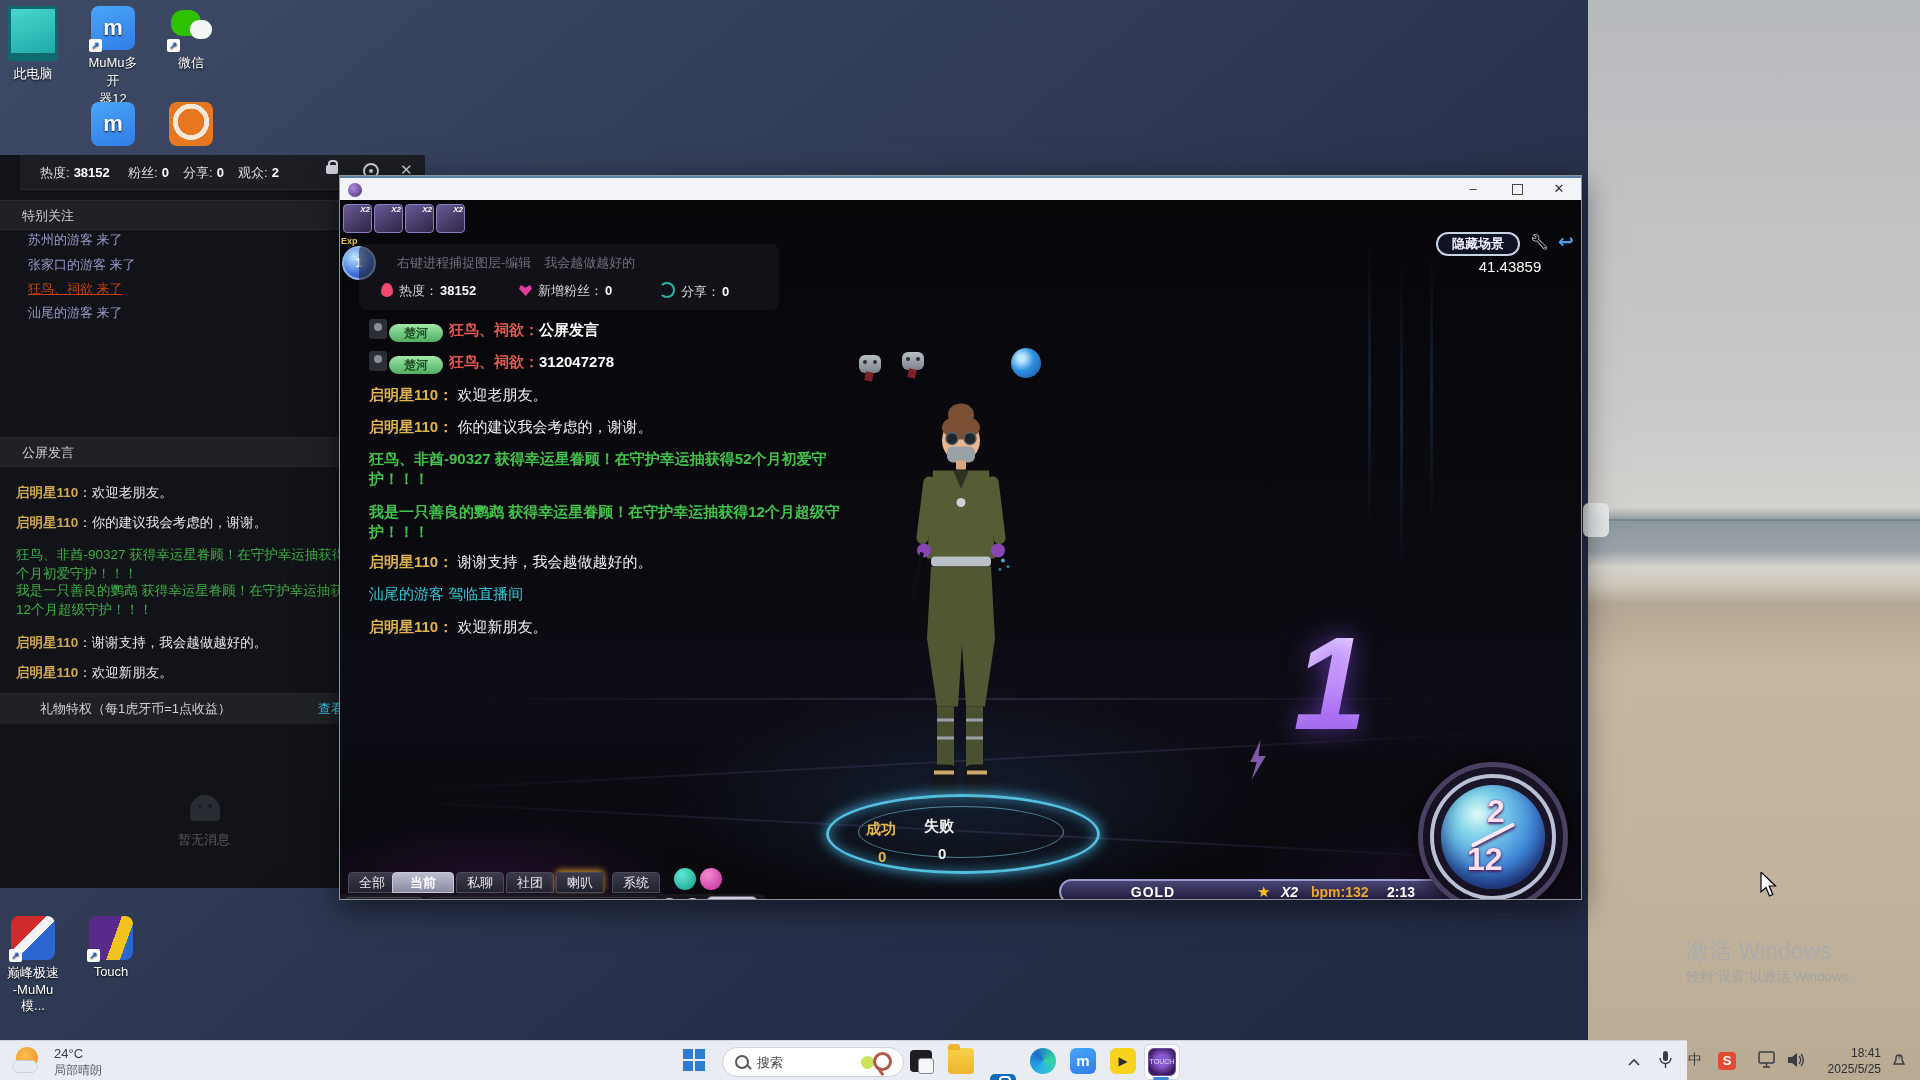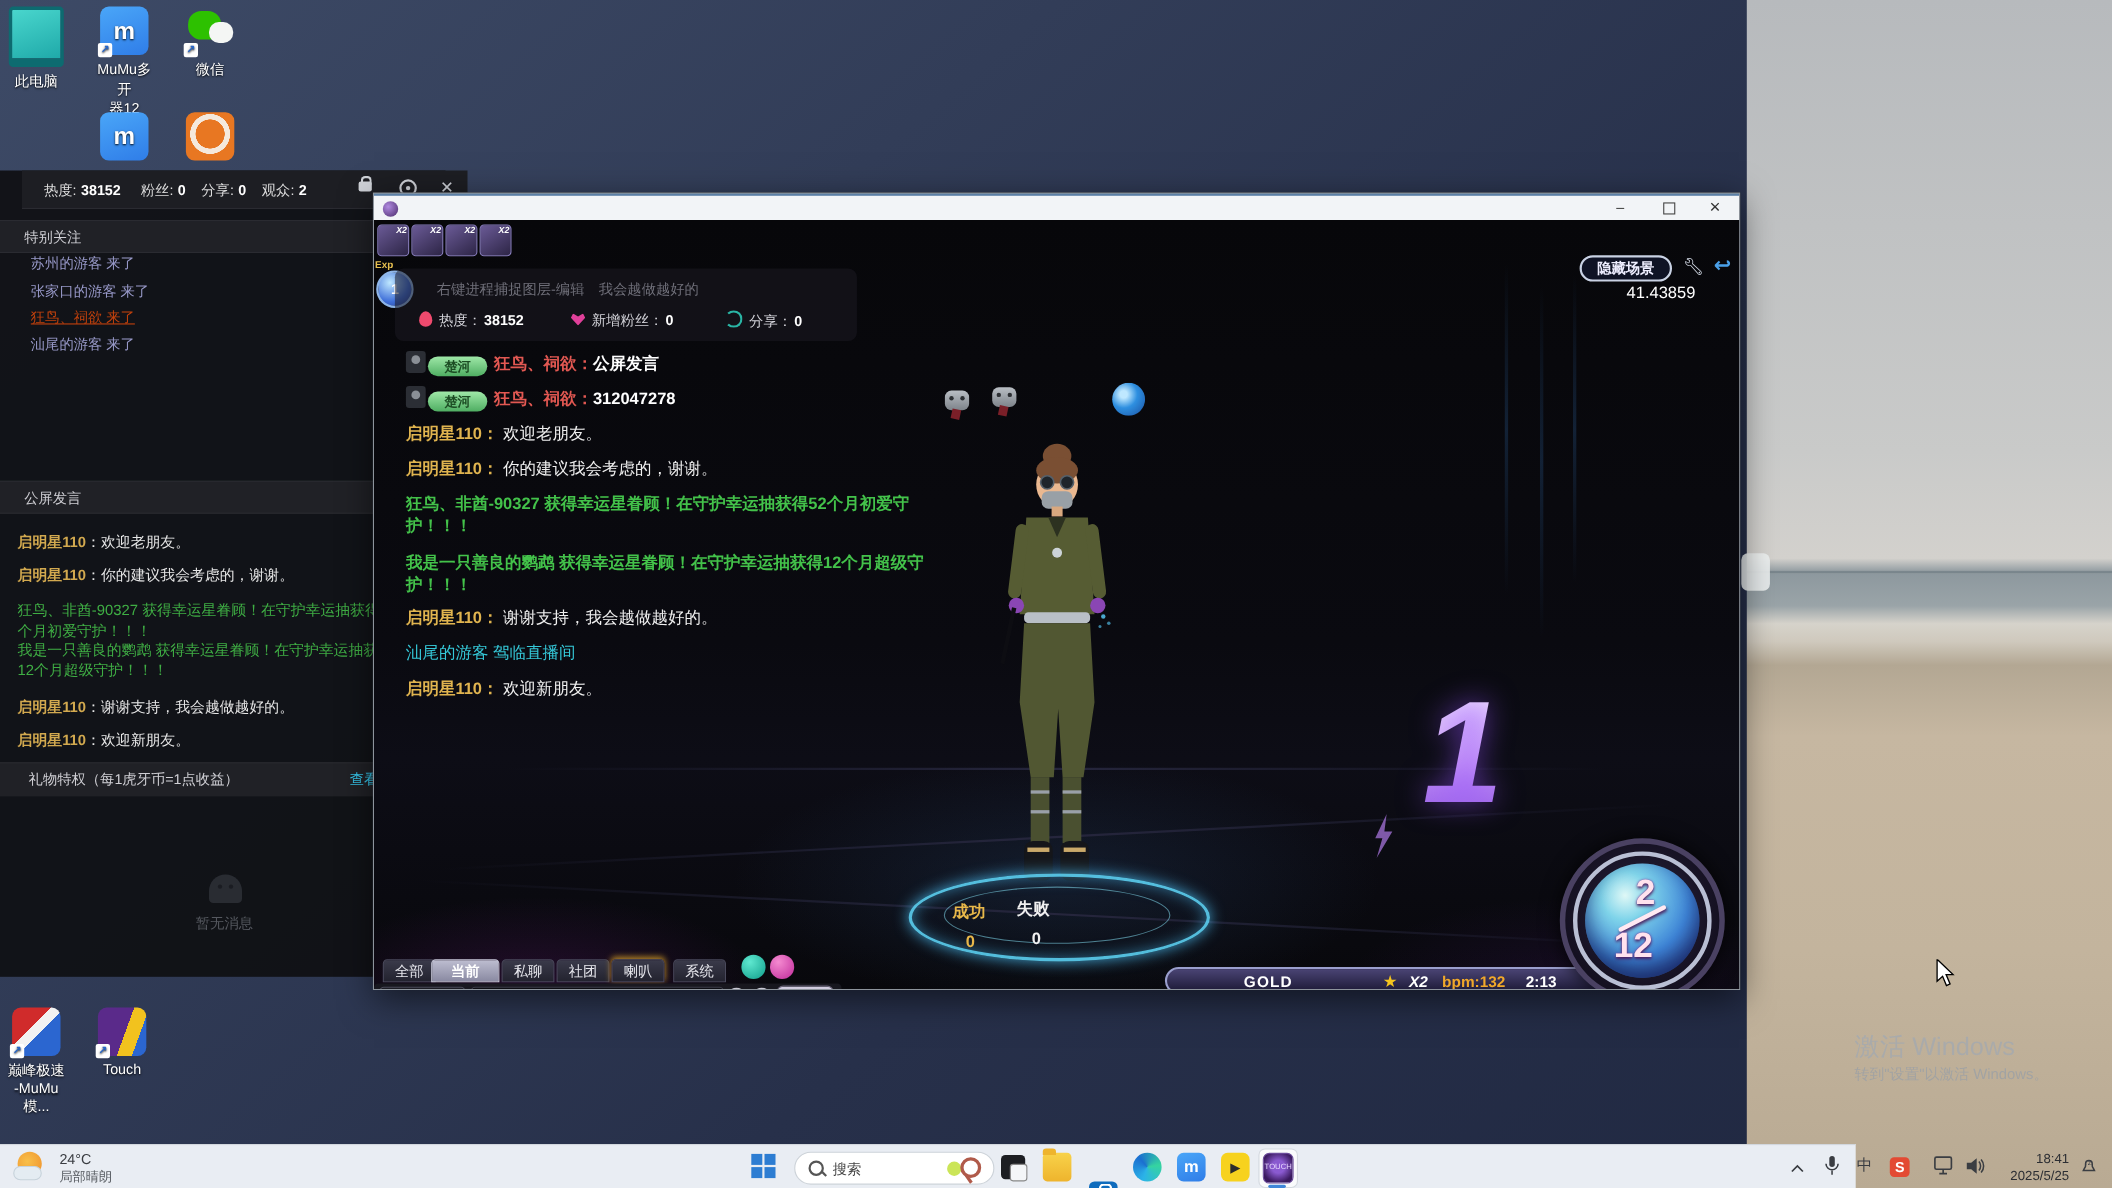--- a/index.html
+++ b/index.html
@@ -295,21 +295,21 @@
     <div class="psection" style="top:282px;">公屏发言</div>
 
     <div class="pmsg" style="top:328px;"><span class="gold">启明星110</span><span>：欢迎老朋友。</span></div>
     <div class="pmsg" style="top:358px;"><span class="gold">启明星110</span><span>：你的建议我会考虑的，谢谢。</span></div>
     <div class="pmsg green" style="top:390px;">狂鸟、非酋-90327 获得幸运星眷顾！在守护幸运抽获得52个月初爱守护！！！</div>
     <div class="pmsg green" style="top:426px;">我是一只善良的鹦鹉 获得幸运星眷顾！在守护幸运抽获得12个月超级守护！！！</div>
     <div class="pmsg" style="top:478px;"><span class="gold">启明星110</span><span>：谢谢支持，我会越做越好的。</span></div>
     <div class="pmsg" style="top:508px;"><span class="gold">启明星110</span><span>：欢迎新朋友。</span></div>
 
     <div class="giftbar" style="top:538px;">
-      <span style="padding-left:26px;">礼物特权（每1虎牙币=1点收益）</span>
+      <span style="padding-left:40px;">礼物特权（每1虎牙币=1点收益）</span>
       <span class="giftlink">查看</span>
     </div>
 
     <div class="ghost" style="left:190px;top:640px;"></div>
     <div class="emptytxt" style="left:178px;top:676px;">暂无消息</div>
   </div>
 
   <div class="abs gamewin">
     <div class="gtitle">
       <span class="gtico"></span>

